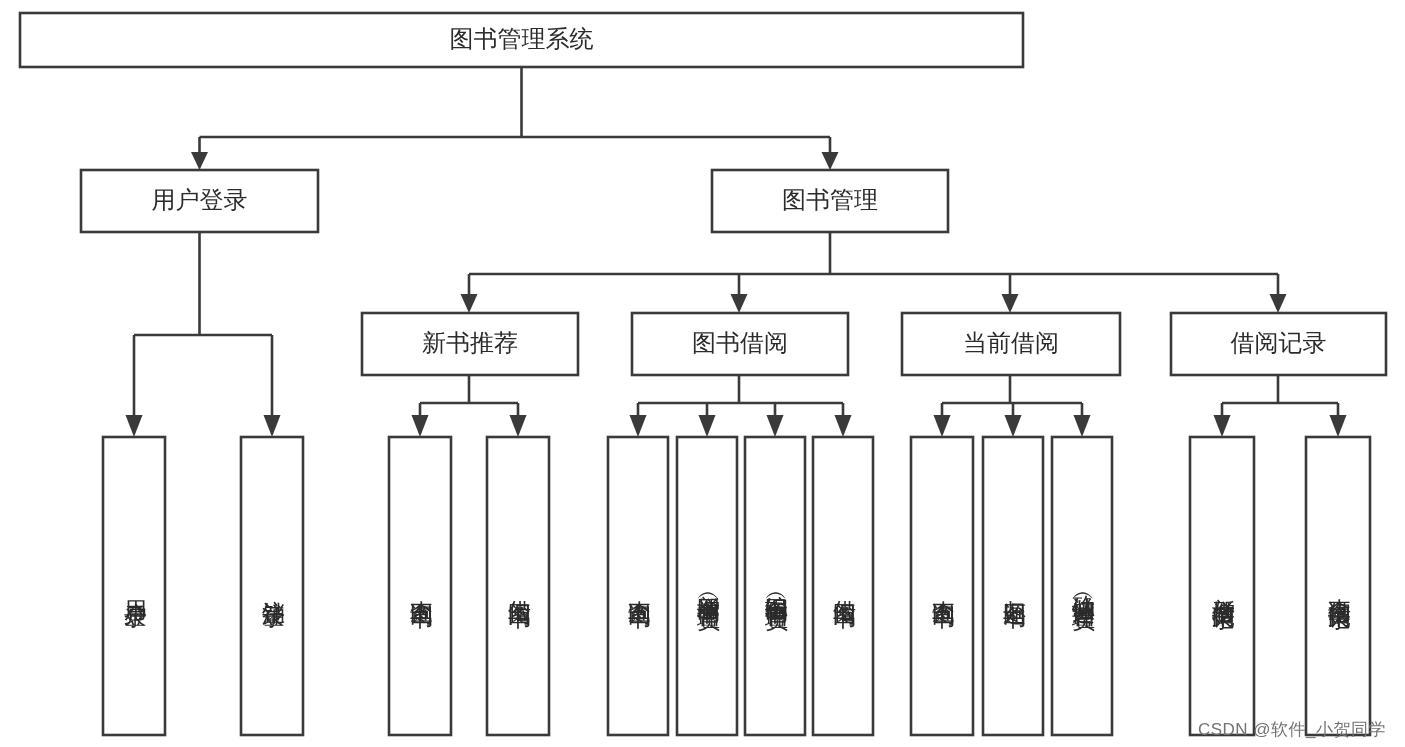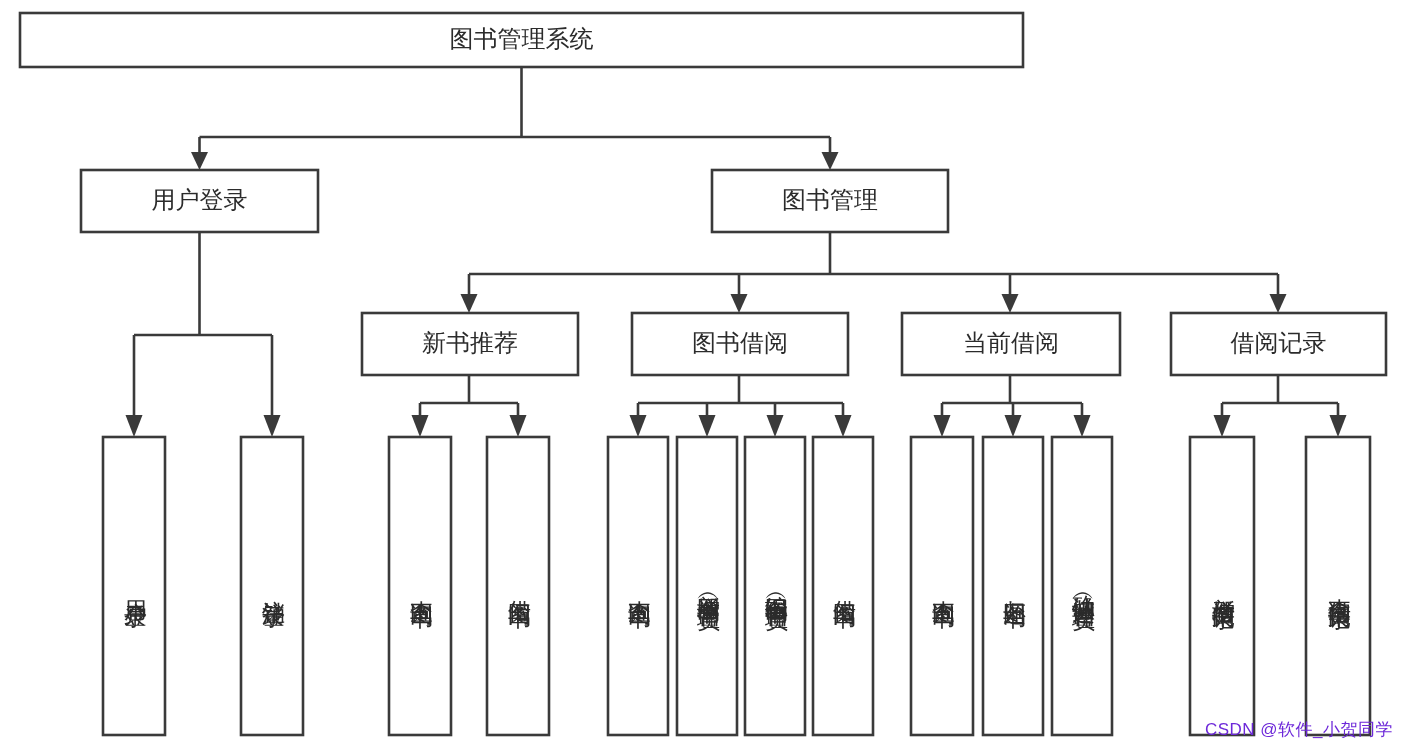--- a/index.html
+++ b/index.html
@@ -49,25 +49,25 @@
     stroke-width: 2.6;
     fill: none;
     stroke-linecap: butt;
   }
   .arrow-head {
     fill: #3a3a3a;
     stroke: none;
   }
   .watermark {
     position: absolute;
-    right: 12px;
+    right: 19px;
     bottom: 6px;
     font-family: "Liberation Sans", "DejaVu Sans", sans-serif;
     font-size: 17px;
-    color: #6d28d9;
+    color: #737373;
     white-space: nowrap;
     letter-spacing: 0.5px;
   }
 </style>
 </head>
 <body>
 
 <div id="canvas">
 
   <svg id="diagram" viewBox="0 0 1405 747">

